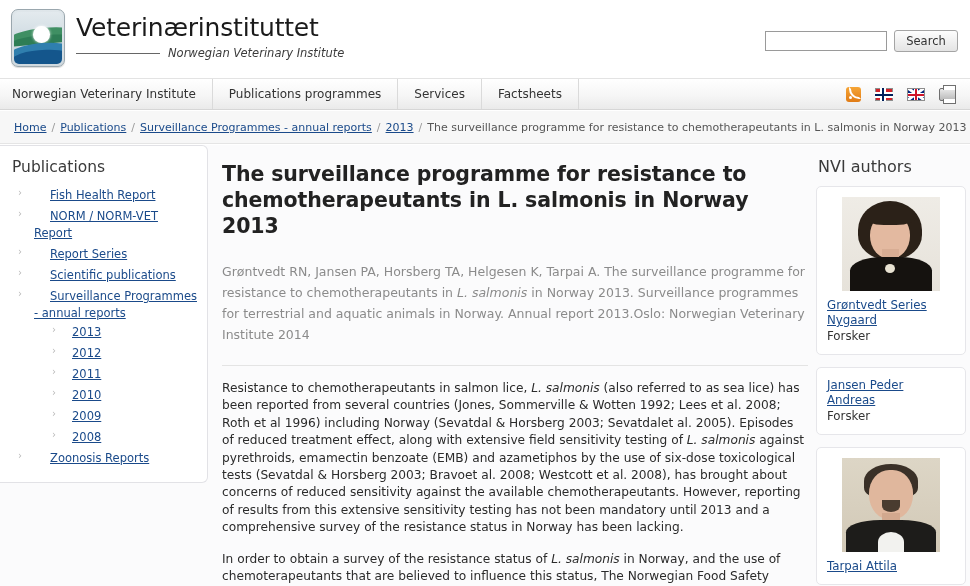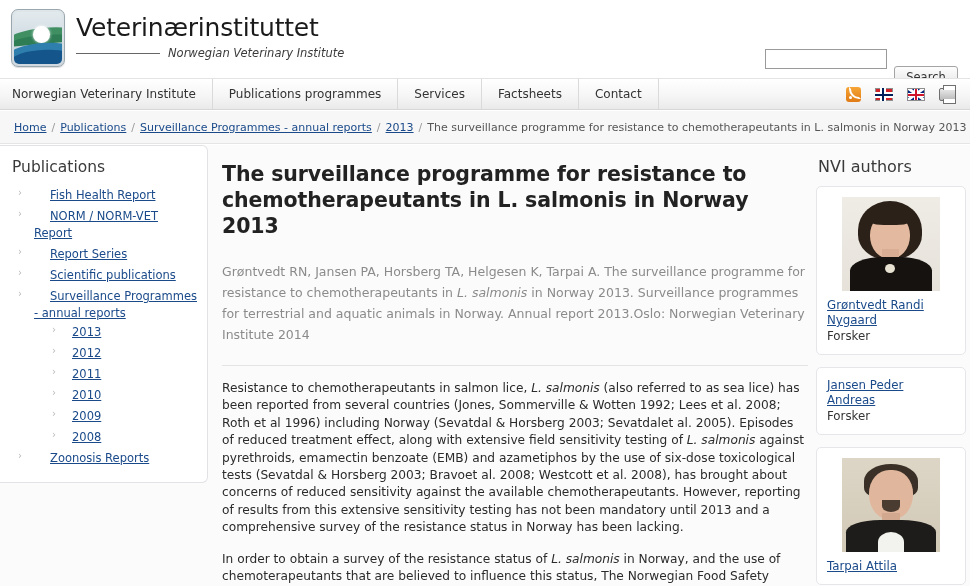--- a/index.html
+++ b/index.html
@@ -66,21 +66,20 @@
     color: #333;
   }
   .search-button {
     height: 22px; min-width: 64px;
     border: 1px solid #a4a4a4;
     border-radius: 3px;
     background: linear-gradient(#fdfdfd, #e4e4e4);
     font-size: 11.5px; color: #333;
     font-family: inherit;
     cursor: pointer;
-    margin-top: 36px;
   }
 
   
   .mainnav {
     position: absolute; top: 78px; left: 0; width: 970px; height: 32px;
     background: linear-gradient(#ffffff 0%, #f6f6f6 55%, #eaeaea 100%);
     border-top: 1px solid #e3e3e3;
     border-bottom: 1px solid #d6d6d6;
     display: flex; align-items: stretch;
   }
@@ -271,21 +270,20 @@
       <button class="search-button">Search</button>
     </div>
   </div>
 
   <div class="mainnav">
     <div class="nav-items">
       <div class="nav-item">Norwegian Veterinary Institute</div>
       <div class="nav-item">Publications programmes</div>
       <div class="nav-item">Services</div>
       <div class="nav-item">Factsheets</div>
-      <div class="nav-item">Contact</div>
     </div>
     <div class="nav-icons">
       <span class="rss"></span>
       <span class="flag flag-no">
         <span class="vb"></span>
           <span class="hb"></span>
           <span class="vb2"></span>
           <span class="hb2"></span>
       </span>
       <span class="flag flag-gb">
@@ -388,21 +386,21 @@
 
       <div class="author-card">
         <div class="author-photo p-a">
           <div class="hair"></div>
             <div class="face"></div>
             <div class="fringe"></div>
           <div class="neck"></div>
             <div class="body"></div>
             <div class="pend"></div>
         </div>
-        <a class="author-name">Grøntvedt Randi Nygaard</a>
+        <a class="author-name">Grøntvedt Series Nygaard</a>
         <div class="author-role">Forsker</div>
       </div>
 
       <div class="author-card">
         <a class="author-name">Jansen Peder Andreas</a>
         <div class="author-role">Forsker</div>
       </div>
 
       <div class="author-card">
         <div class="author-photo p-b">

